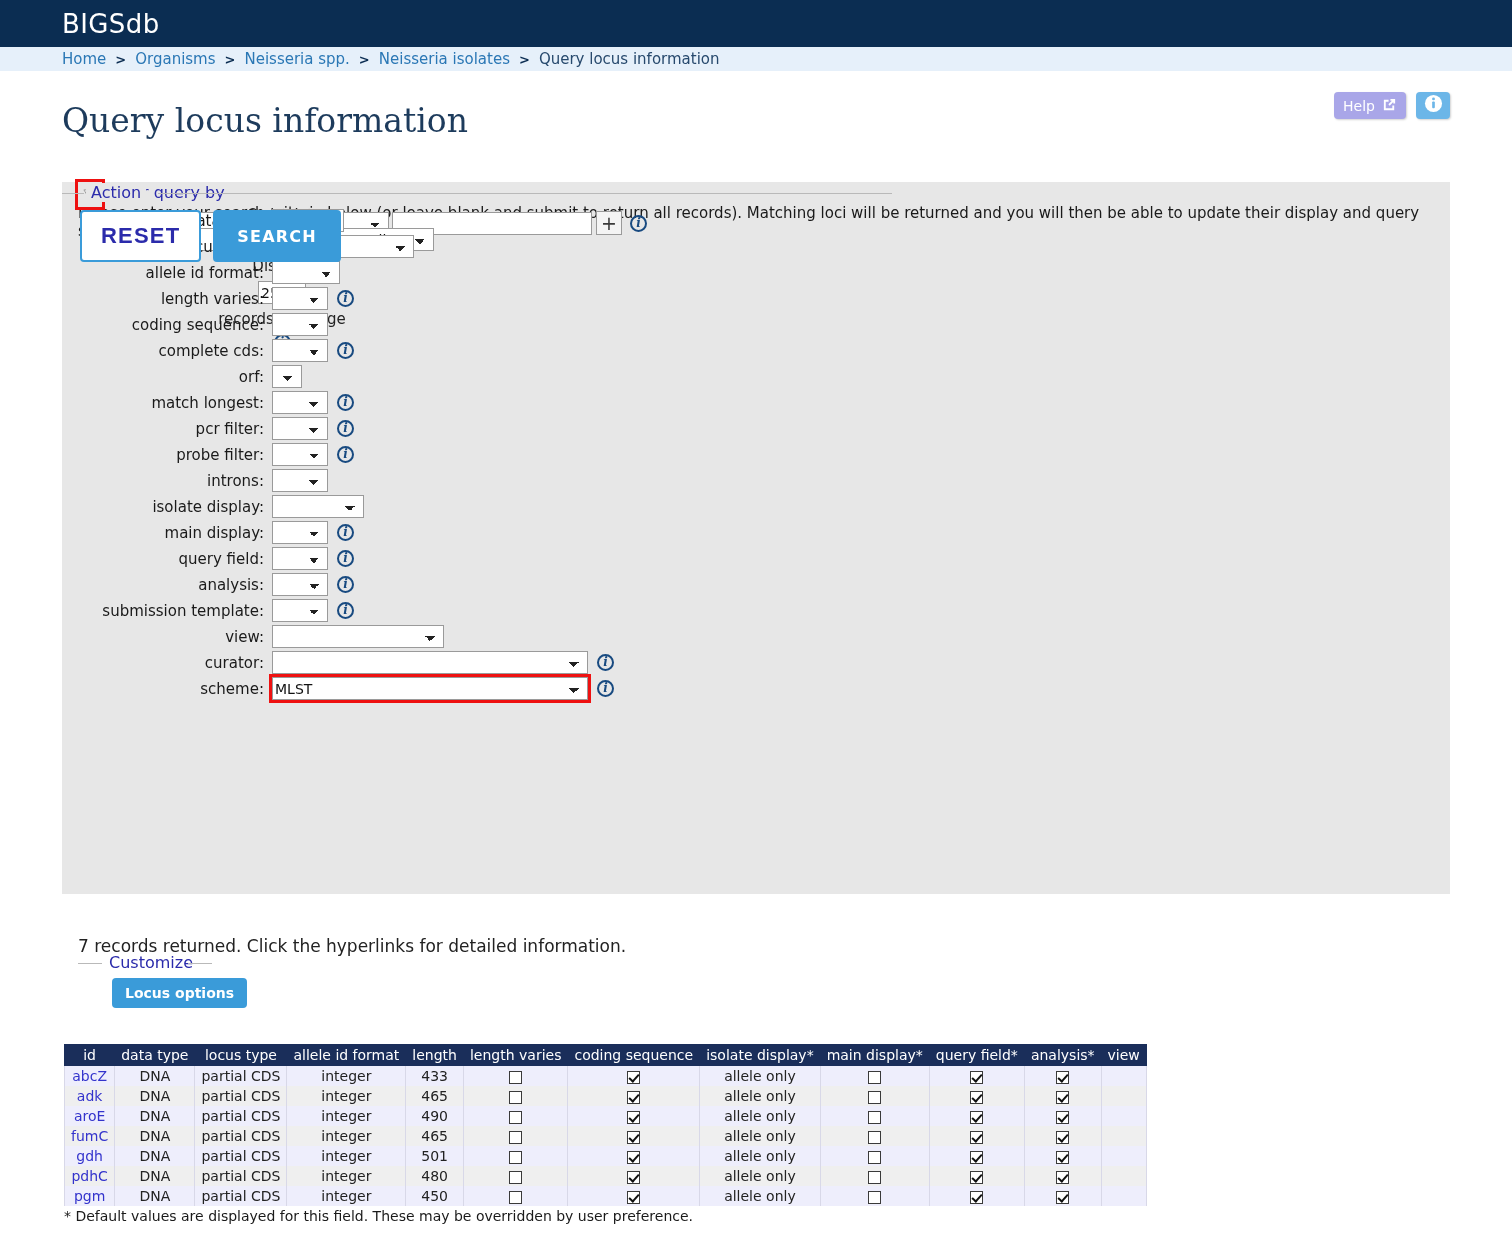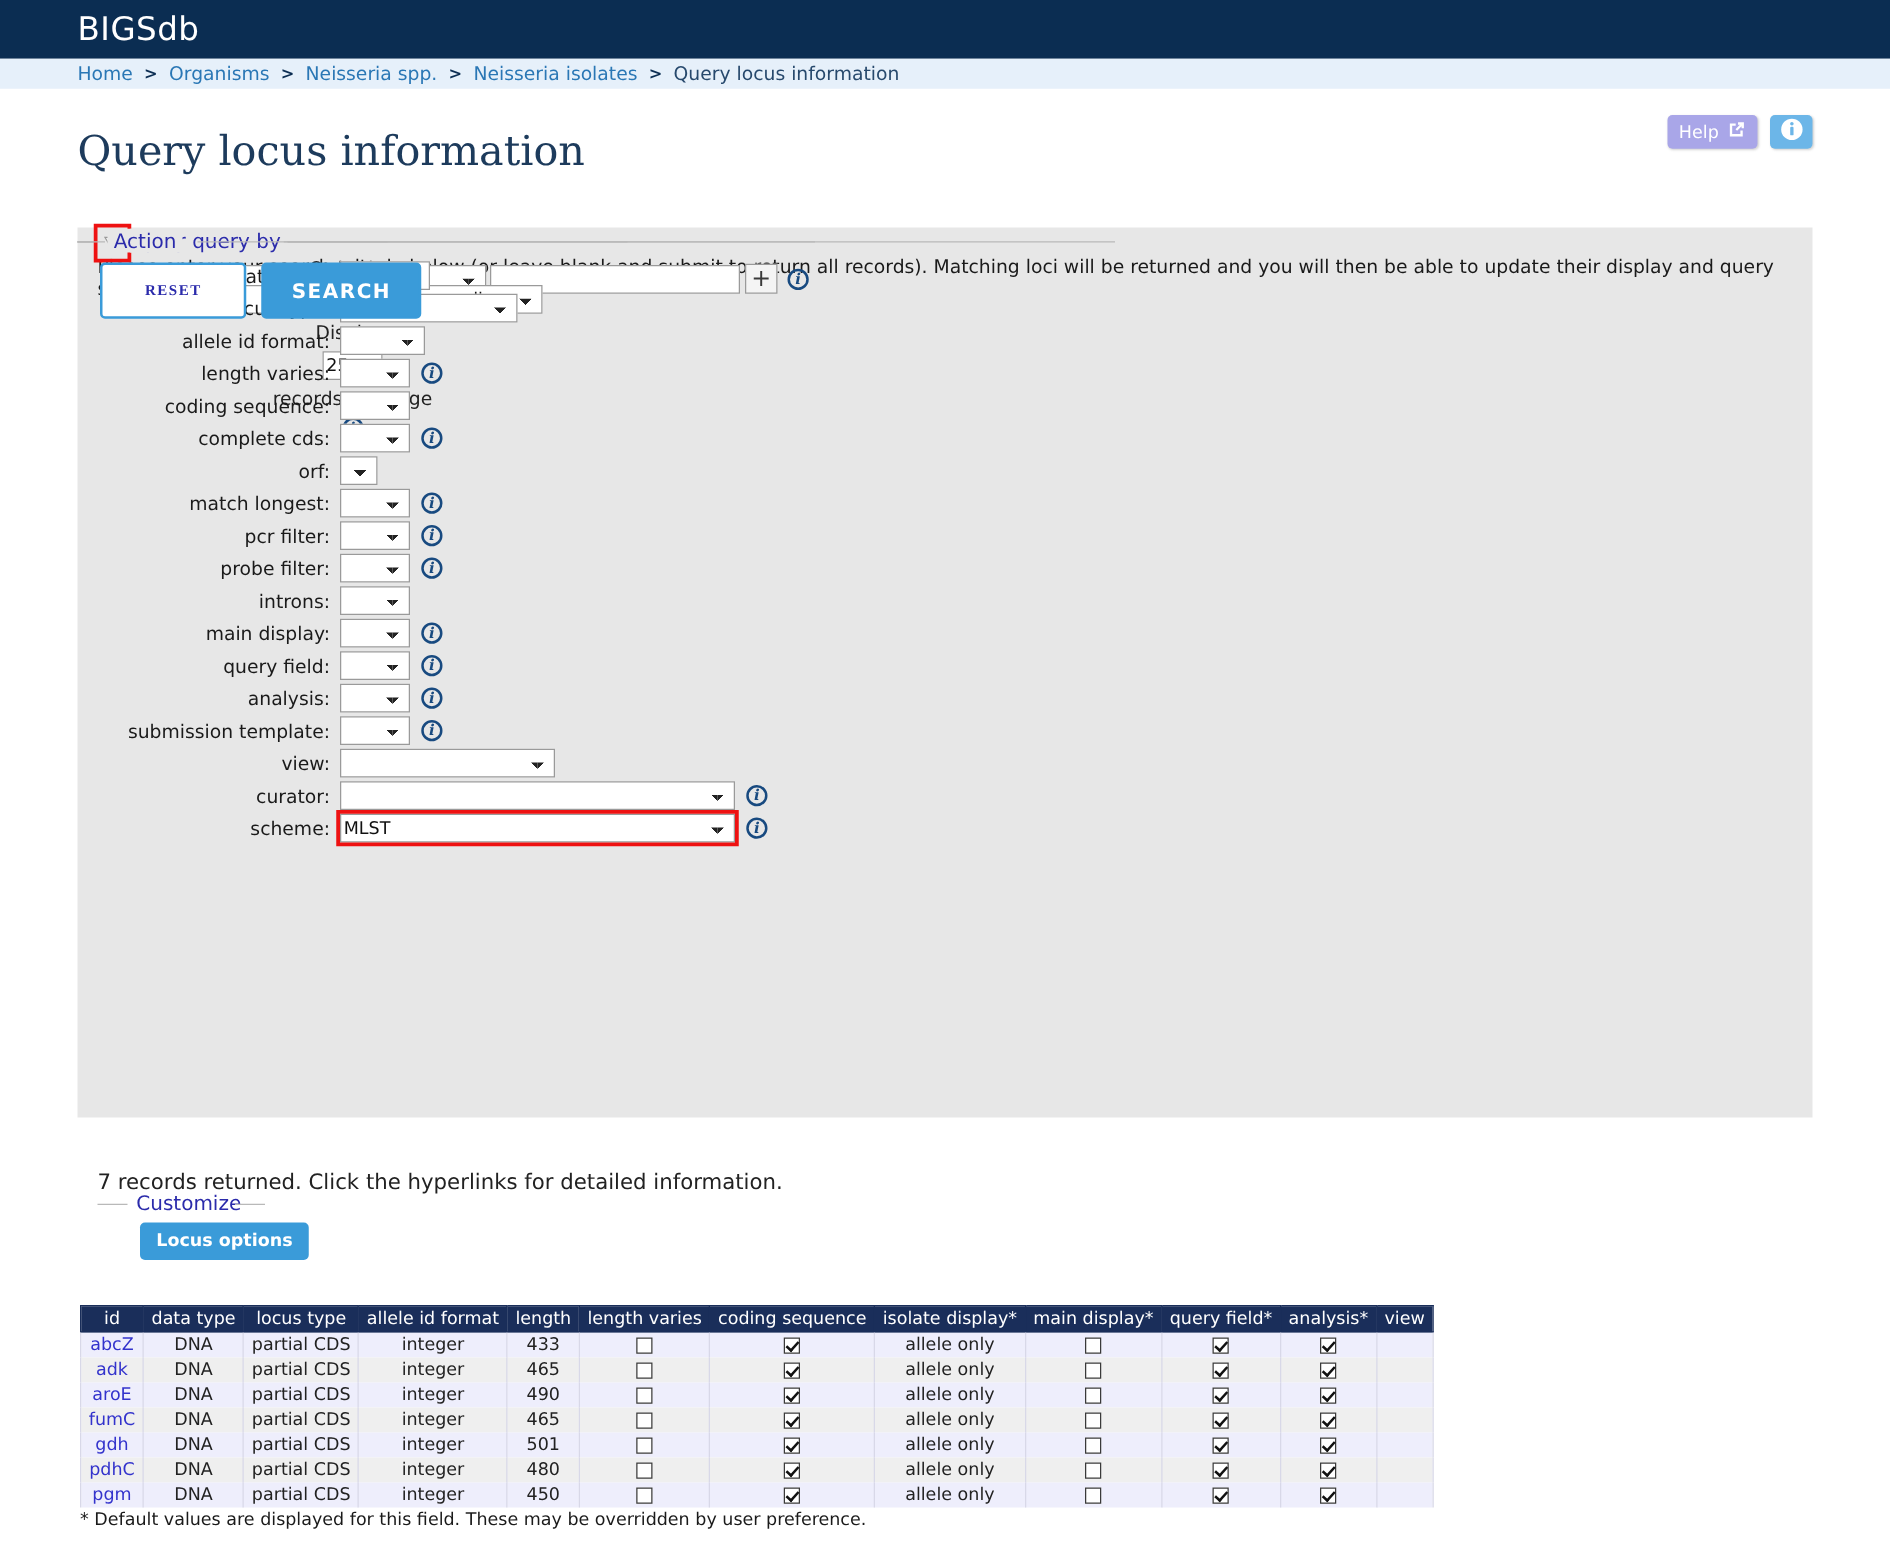--- a/index.html
+++ b/index.html
@@ -155,26 +155,26 @@
     font-size:15px; color:#1a1a1a;
   }
   .frow .iicon { margin-left:9px; }
 
   
   .btn-reset {
     background:#ffffff;
     border:2px solid #3a9bd9;
     color:#2b2bab;
     font-weight:bold;
-    font-size:12px;
+    font-size:22px;
     letter-spacing:1.2px;
     border-radius:4px;
-    padding:11px 34px;
+    padding:11px 19px;
     cursor:pointer;
-    font-family:Liberation Serif, serif;
+    font-family:Liberation Sans, sans-serif;
   }
   .btn-search {
     background:#3a9bd9;
     border:2px solid #3a9bd9;
     color:#ffffff;
     font-weight:bold;
     font-size:16px;
     letter-spacing:1.2px;
     border-radius:4px;
     padding:11px 22px;
@@ -406,20 +406,24 @@
         <div class="frow">
           <div class="flabel">probe filter:</div>
           <span><select style="width: 56px;"><option></option></select></span>
           <span class="iicon">i</span>
         </div>
         <div class="frow">
           <div class="flabel">introns:</div>
           <span><select style="width: 56px;"><option></option></select></span>
         </div>
         <div class="frow">
+          <div class="flabel">isolate display:</div>
+          <span><select style="width: 92px;"><option></option></select></span>
+        </div>
+        <div class="frow">
           <div class="flabel">main display:</div>
           <span><select style="width: 56px;"><option></option></select></span>
           <span class="iicon">i</span>
         </div>
         <div class="frow">
           <div class="flabel">query field:</div>
           <span><select style="width: 56px;"><option></option></select></span>
           <span class="iicon">i</span>
         </div>
         <div class="frow">

